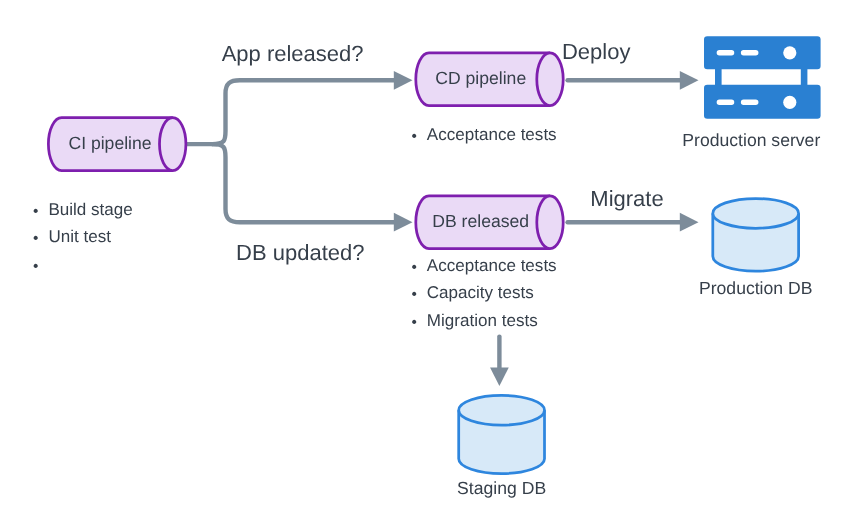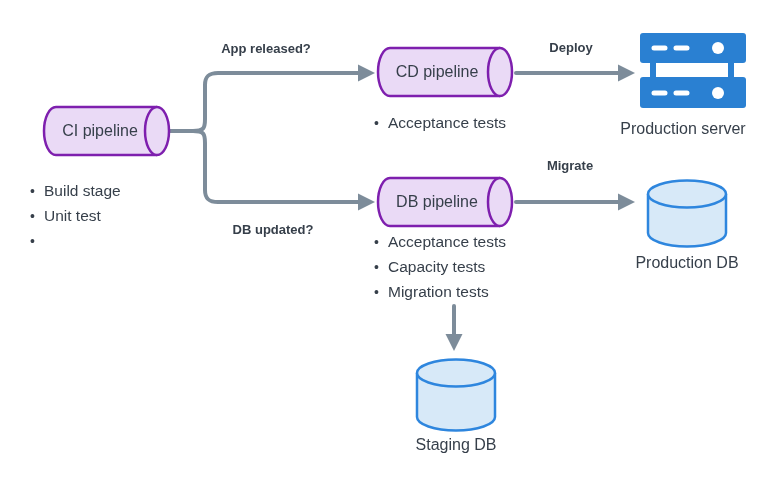--- a/index.html
+++ b/index.html
@@ -6,21 +6,21 @@
   .stage{
     position:relative;width:782px;height:480px;background:var(--background,#fff);
     font-family:"Liberation Sans", sans-serif;color:var(--text,#363F4A);overflow:hidden;
   }
   .stage svg{position:absolute;left:0;top:0;}
   .lbl{
     position:absolute;transform:translate(-50%,-50%);
     font-size:16px;line-height:20px;white-space:nowrap;color:var(--text,#363F4A);
   }
   .node-lbl{font-size:16px;}
-  .edge-lbl{font-size:13px;font-weight:bold;}
+  .edge-lbl{font-size:20px;}
   .bullets{position:absolute;font-size:15.5px;}
   .bullet-row{display:flex;align-items:center;height:25px;white-space:nowrap;}
   .bullet-dot{width:14px;font-size:14px;flex:0 0 14px;}
   
   .connector{stroke:var(--connector,#7D8C9A);stroke-width:4;fill:none;stroke-linecap:round;stroke-linejoin:round;}
   .arrowhead{fill:var(--connector,#7D8C9A);stroke:none;}
   .pipe-fill{fill:var(--pipeline-fill,#EADAF6);stroke:none;}
   .pipe-stroke{fill:none;stroke:var(--pipeline-stroke,#7E1FAE);stroke-width:2.5;}
   .pipe-cap{fill:var(--pipeline-fill,#EADAF6);stroke:var(--pipeline-stroke,#7E1FAE);stroke-width:2.5;}
   .srv{fill:var(--server-blue,#2A80D2);stroke:none;}
@@ -96,29 +96,29 @@
 
     <g>
       <path class="dbshape-fill" d="M 417 373 L 417 417 A 39 13.5 0 0 0 495 417 L 495 373 Z"></path>
       <path class="dbshape-stroke" d="M 417 373 L 417 417 A 39 13.5 0 0 0 495 417 L 495 373"></path>
       <ellipse class="dbshape-cap" cx="456" cy="373" rx="39" ry="13.5"></ellipse>
     </g>
   </svg>
 
   <div class="lbl node-lbl" style="left:100px;top:131px;">CI pipeline</div>
   <div class="lbl node-lbl" style="left:437px;top:72px;">CD pipeline</div>
-  <div class="lbl node-lbl" style="left:437px;top:202px;">DB pipeline</div>
+  <div class="lbl node-lbl" style="left:437px;top:202px;">DB released</div>
   <div class="lbl node-lbl" style="left:683px;top:129px;">Production server</div>
   <div class="lbl node-lbl" style="left:687px;top:263px;">Production DB</div>
   <div class="lbl node-lbl" style="left:456px;top:445px;">Staging DB</div>
 
   <div class="lbl edge-lbl" style="left:266px;top:49px;">App released?</div>
   <div class="lbl edge-lbl" style="left:273px;top:230px;">DB updated?</div>
-  <div class="lbl edge-lbl" style="left:571px;top:48px;">Deploy</div>
-  <div class="lbl edge-lbl" style="left:570px;top:166px;">Migrate</div>
+  <div class="lbl edge-lbl" style="left:542px;top:48px;">Deploy</div>
+  <div class="lbl edge-lbl" style="left:570px;top:181px;">Migrate</div>
 
   <div class="bullets" style="left:30px;top:178px;">
     <div class="bullet-row">
       <span class="bullet-dot">•</span>
       <span>Build stage</span>
     </div>
     <div class="bullet-row">
       <span class="bullet-dot">•</span>
       <span>Unit test</span>
     </div>

